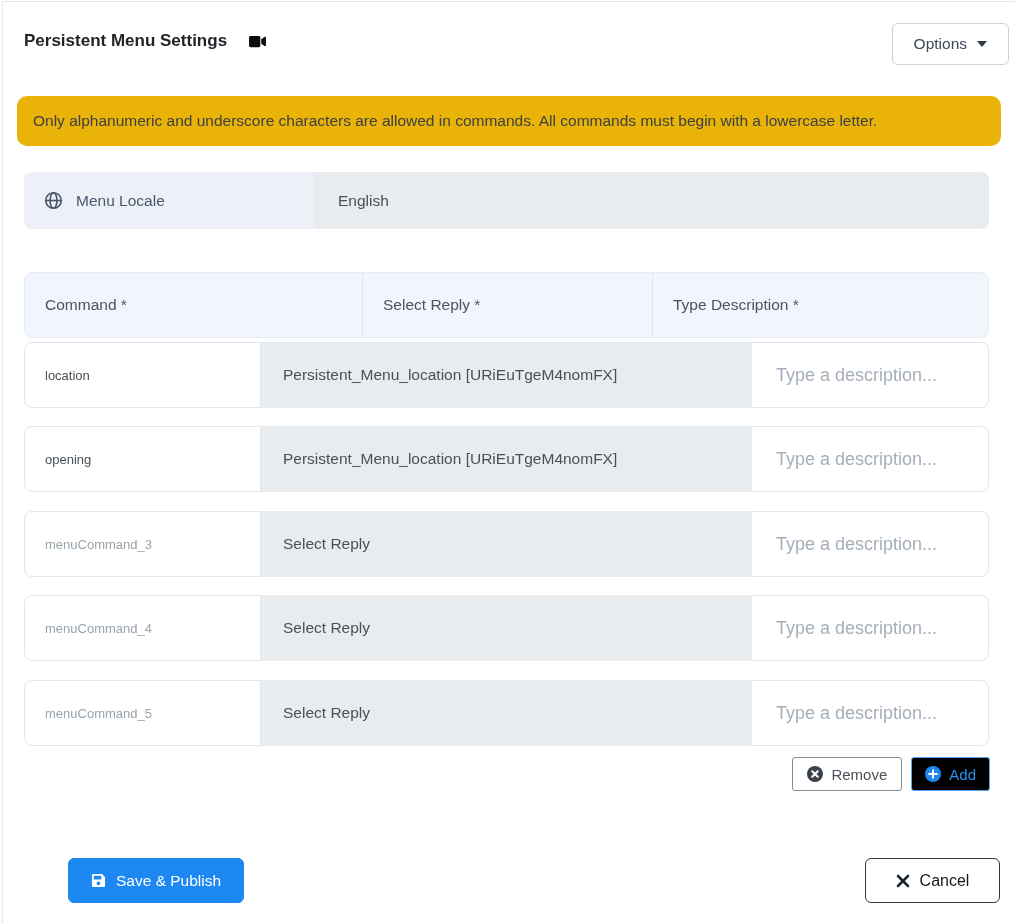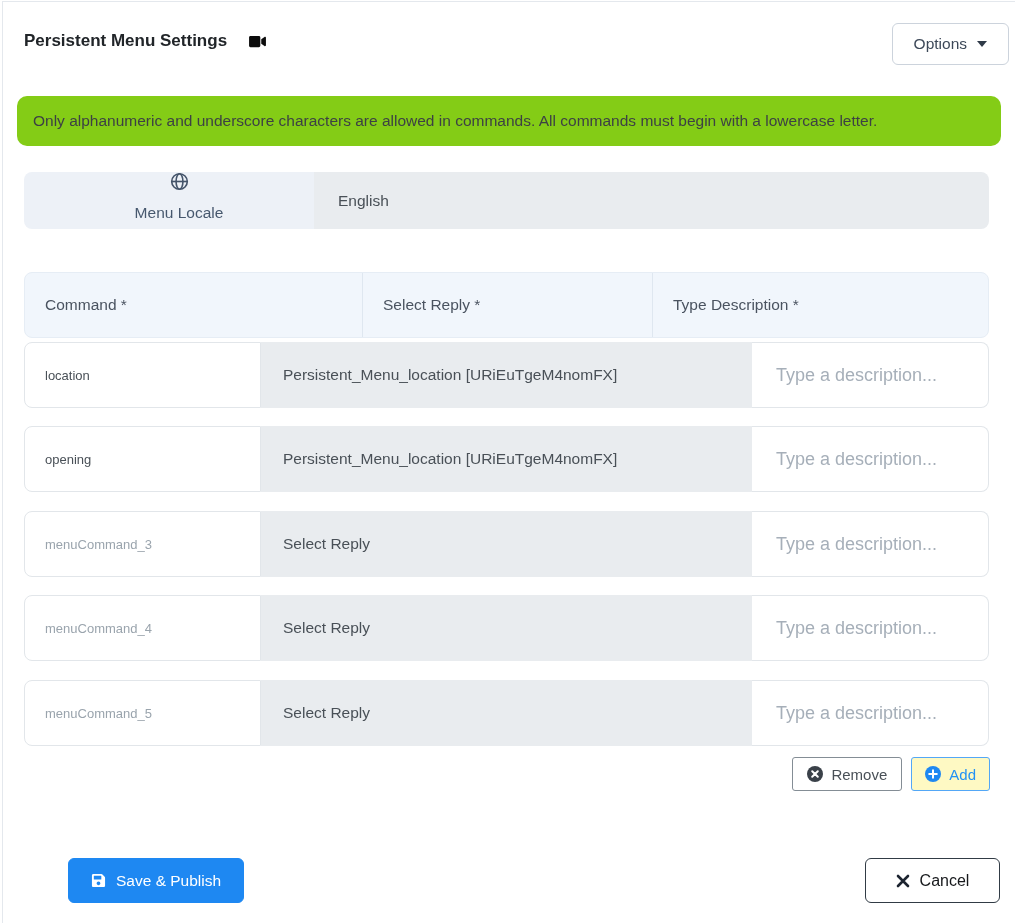--- a/index.html
+++ b/index.html
@@ -15,28 +15,28 @@
   .page-title { position:absolute; left:24px; top:31px; display:flex; align-items:center;
     gap:20px; font-size:17px; font-weight:700; color:#212529; }
   .btn-options { position:absolute; top:23px; right:18px; height:42px; padding:0 21px;
     background:#fff; border:1px solid #ccd3dc; border-radius:6px; display:flex;
     align-items:center; gap:10px; font-size:15.5px; color:#3c4858; cursor:pointer; }
   .caret-down { width:0; height:0; border-left:5px solid transparent;
     border-right:5px solid transparent; border-top:6px solid #2f3a48; }
 
   
   .banner { position:absolute; left:17px; top:96px; width:984px; height:50px;
-    background:#84cc16; border-radius:10px; display:flex; align-items:center;
+    background:#eab308; border-radius:10px; display:flex; align-items:center;
     padding:0 16px; font-size:15.5px; color:#3d4144; }
 
   
   .locale { position:absolute; left:24px; top:172px; width:965px; height:57px; display:flex; }
   .locale-label { width:290px; background:#edf1f7; border-radius:8px 0 0 8px;
     display:flex; align-items:center; gap:13px; padding-left:20px;
-    font-size:15.5px; color:#47586e;flex-direction:column; }
+    font-size:15.5px; color:#47586e; }
   .locale-value { flex:1; background:#e9ecef; border-radius:0 8px 8px 0;
     display:flex; align-items:center; padding-left:24px; font-size:15.5px; color:#495057; }
 
   
   .thead { position:absolute; left:24px; top:272px; width:965px; height:66px;
     background:#f1f6fc; border:1px solid #e6edf5; border-radius:8px; display:flex; }
   .th { display:flex; align-items:center; padding-left:20px; font-size:15.5px; color:#4a5360; }
   .th-command { width:337px; }
   .th-reply   { width:290px; border-left:1px solid #dfe7f0; }
   .th-desc    { flex:1; border-left:1px solid #dfe7f0; }
@@ -52,21 +52,21 @@
   .desc-input { width:237px; height:66px; background:#fff; border:1px solid #e2e6ea;
     border-left:none; border-radius:0 8px 8px 0; padding:0 0 0 24px; font-size:18px;
     color:#495057; font-family:inherit; outline:none; }
   .desc-input::placeholder { color:#a6afb9; opacity:1; }
 
   
   .row-actions { position:absolute; top:757px; right:37px; display:flex; gap:9px; }
   .btn-remove { height:34px; padding:0 14px; background:#fff; border:1px solid #848d95;
     border-radius:3px; display:flex; align-items:center; gap:8px; font-size:15px;
     color:#495057; cursor:pointer; }
-  .btn-add { height:34px; padding:0 13px; background:#fef9c3; border:1px solid #53a7f6;
+  .btn-add { height:34px; padding:0 13px; background:#000000; border:1px solid #53a7f6;
     border-radius:3px; display:flex; align-items:center; gap:8px; font-size:15px;
     color:#2492f4; cursor:pointer; }
 
   
   .btn-save { position:absolute; left:24px; top:858px; height:45px; padding:0 22px;
     background:#1e88f2; border:1px solid #1e88f2; border-radius:6px; display:flex;
     align-items:center; gap:10px; font-size:15.5px; color:#fff; cursor:pointer;margin-left:44px; }
   .btn-cancel { position:absolute; top:858px; right:27px; height:45px; width:135px;
     background:#fff; border:1px solid #313b45; border-radius:6px; display:flex;
     align-items:center; justify-content:center; gap:10px; font-size:16px;

